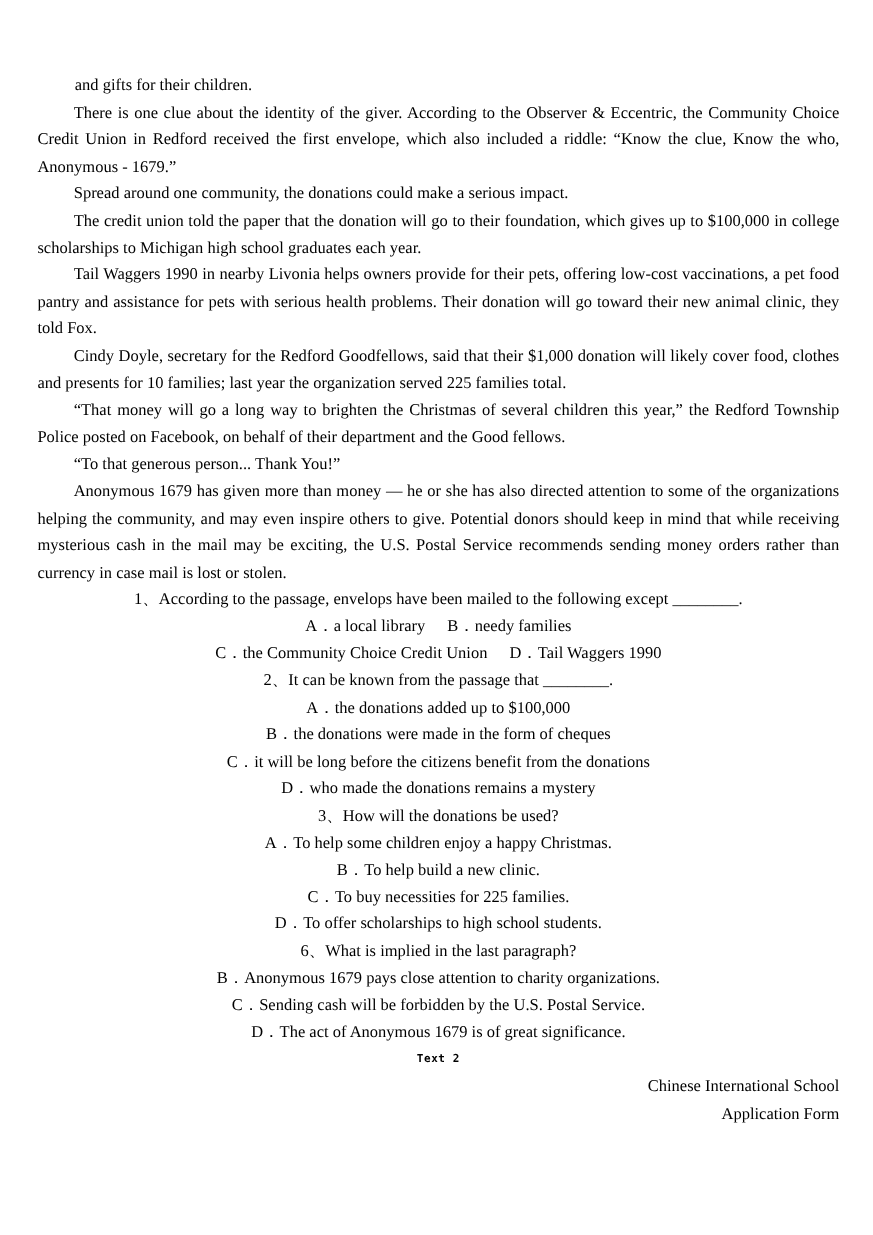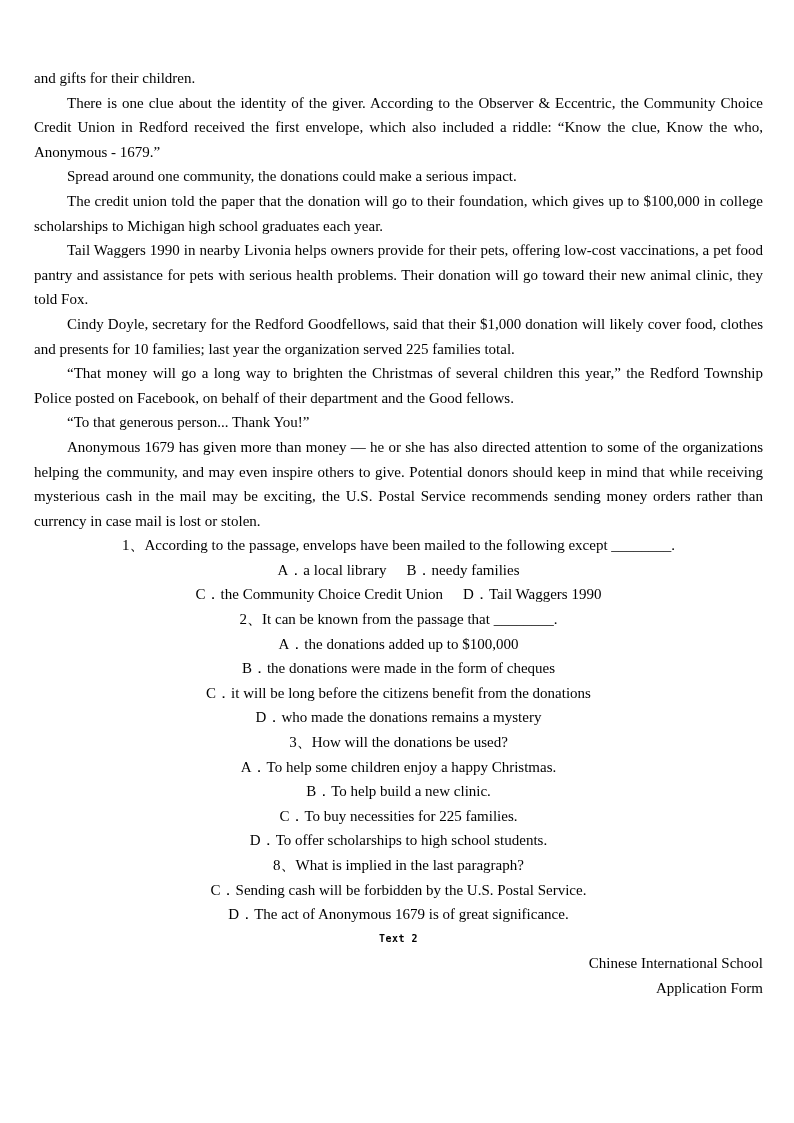--- a/index.html
+++ b/index.html
@@ -23,20 +23,21 @@
     width: 729px;
     line-height: 24.6px;
   }
   p { margin: 0; padding: 0; }
   .para {
     text-align: justify;
     text-indent: 33px;
   }
   .para.first {
     text-indent: 0;
+    margin-left: 34px;
   }
   .stem, .opt-row {
     text-align: center;
   }
   .opt-row .gap {
     margin-left: 20px;
   }
   .text2-heading {
     text-align: center;
     font-family: "DejaVu Sans Mono", monospace;
@@ -73,21 +74,22 @@
   <p class="opt-row">B．the donations were made in the form of cheques</p>
   <p class="opt-row">C．it will be long before the citizens benefit from the donations</p>
   <p class="opt-row">D．who made the donations remains a mystery</p>
 
   <p class="stem">3、How will the donations be used?</p>
   <p class="opt-row">A．To help some children enjoy a happy Christmas.</p>
   <p class="opt-row">B．To help build a new clinic.</p>
   <p class="opt-row">C．To buy necessities for 225 families.</p>
   <p class="opt-row">D．To offer scholarships to high school students.</p>
 
-  <p class="stem">8、What is implied in the last paragraph?</p>
+  <p class="stem">6、What is implied in the last paragraph?</p>
+  <p class="opt-row">B．Anonymous 1679 pays close attention to charity organizations.</p>
   <p class="opt-row">C．Sending cash will be forbidden by the U.S. Postal Service.</p>
   <p class="opt-row">D．The act of Anonymous 1679 is of great significance.</p>
 
   <p class="text2-heading">Text 2</p>
   <p class="tail">Chinese International School</p>
   <p class="tail">Application Form</p>
 
 </div>
 
 </body></html>

